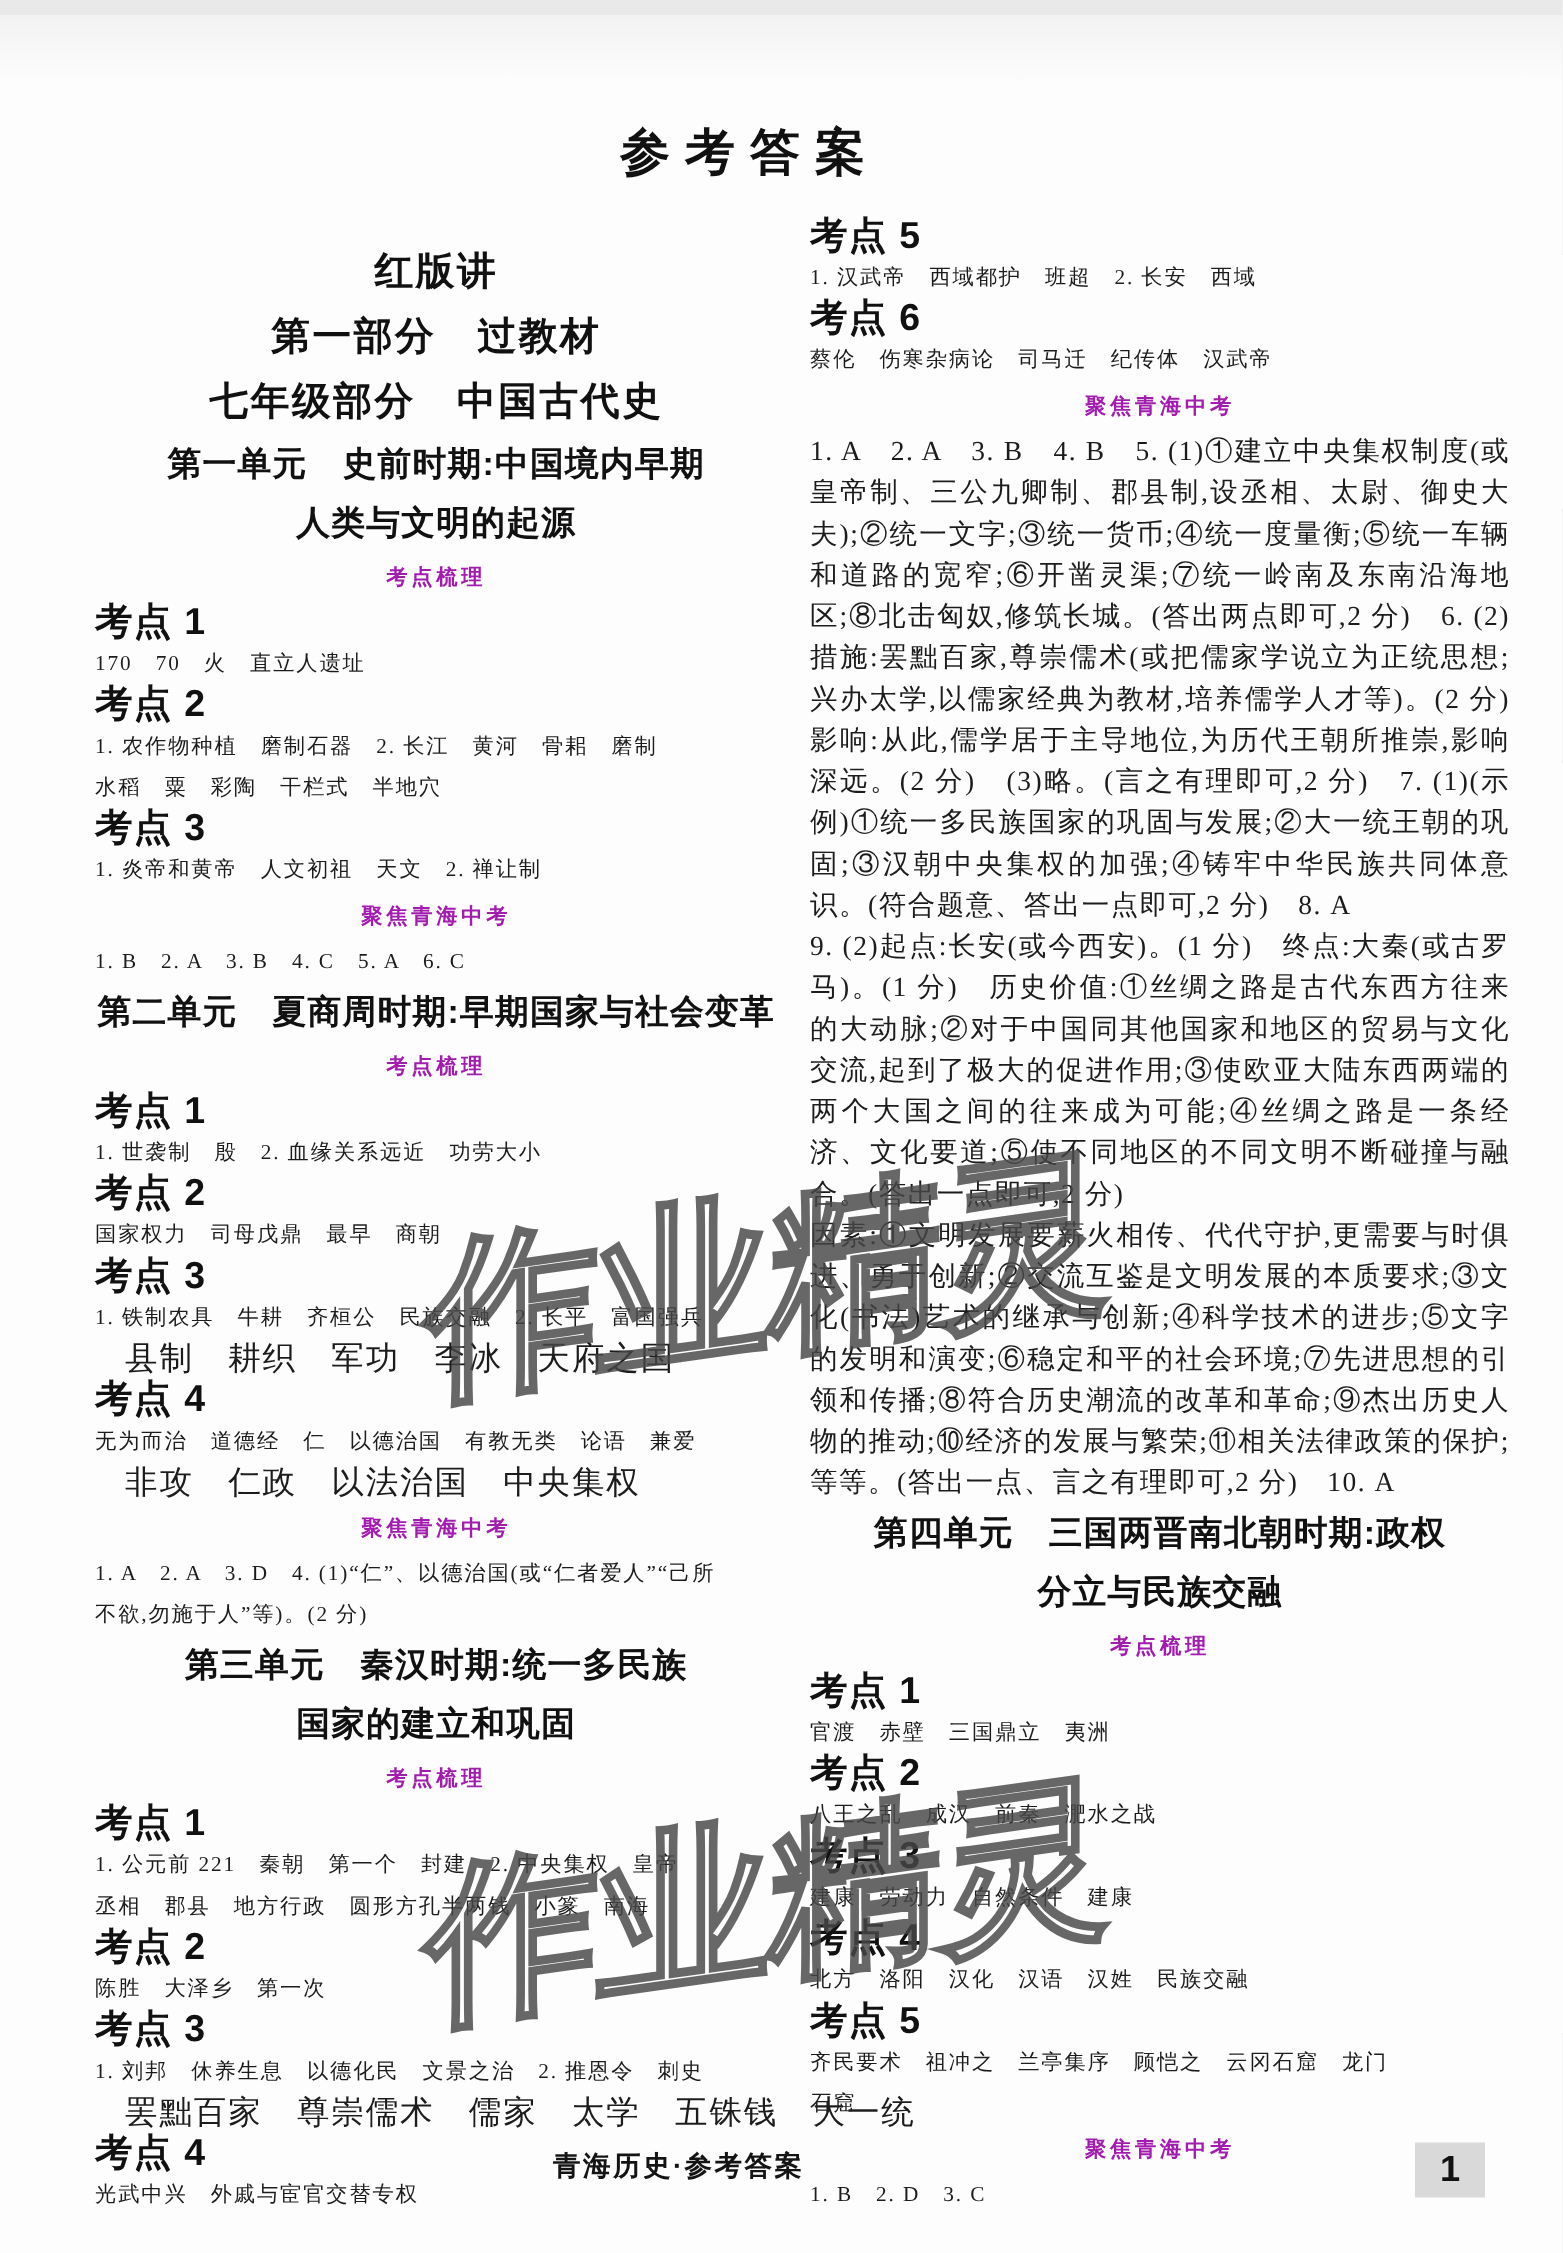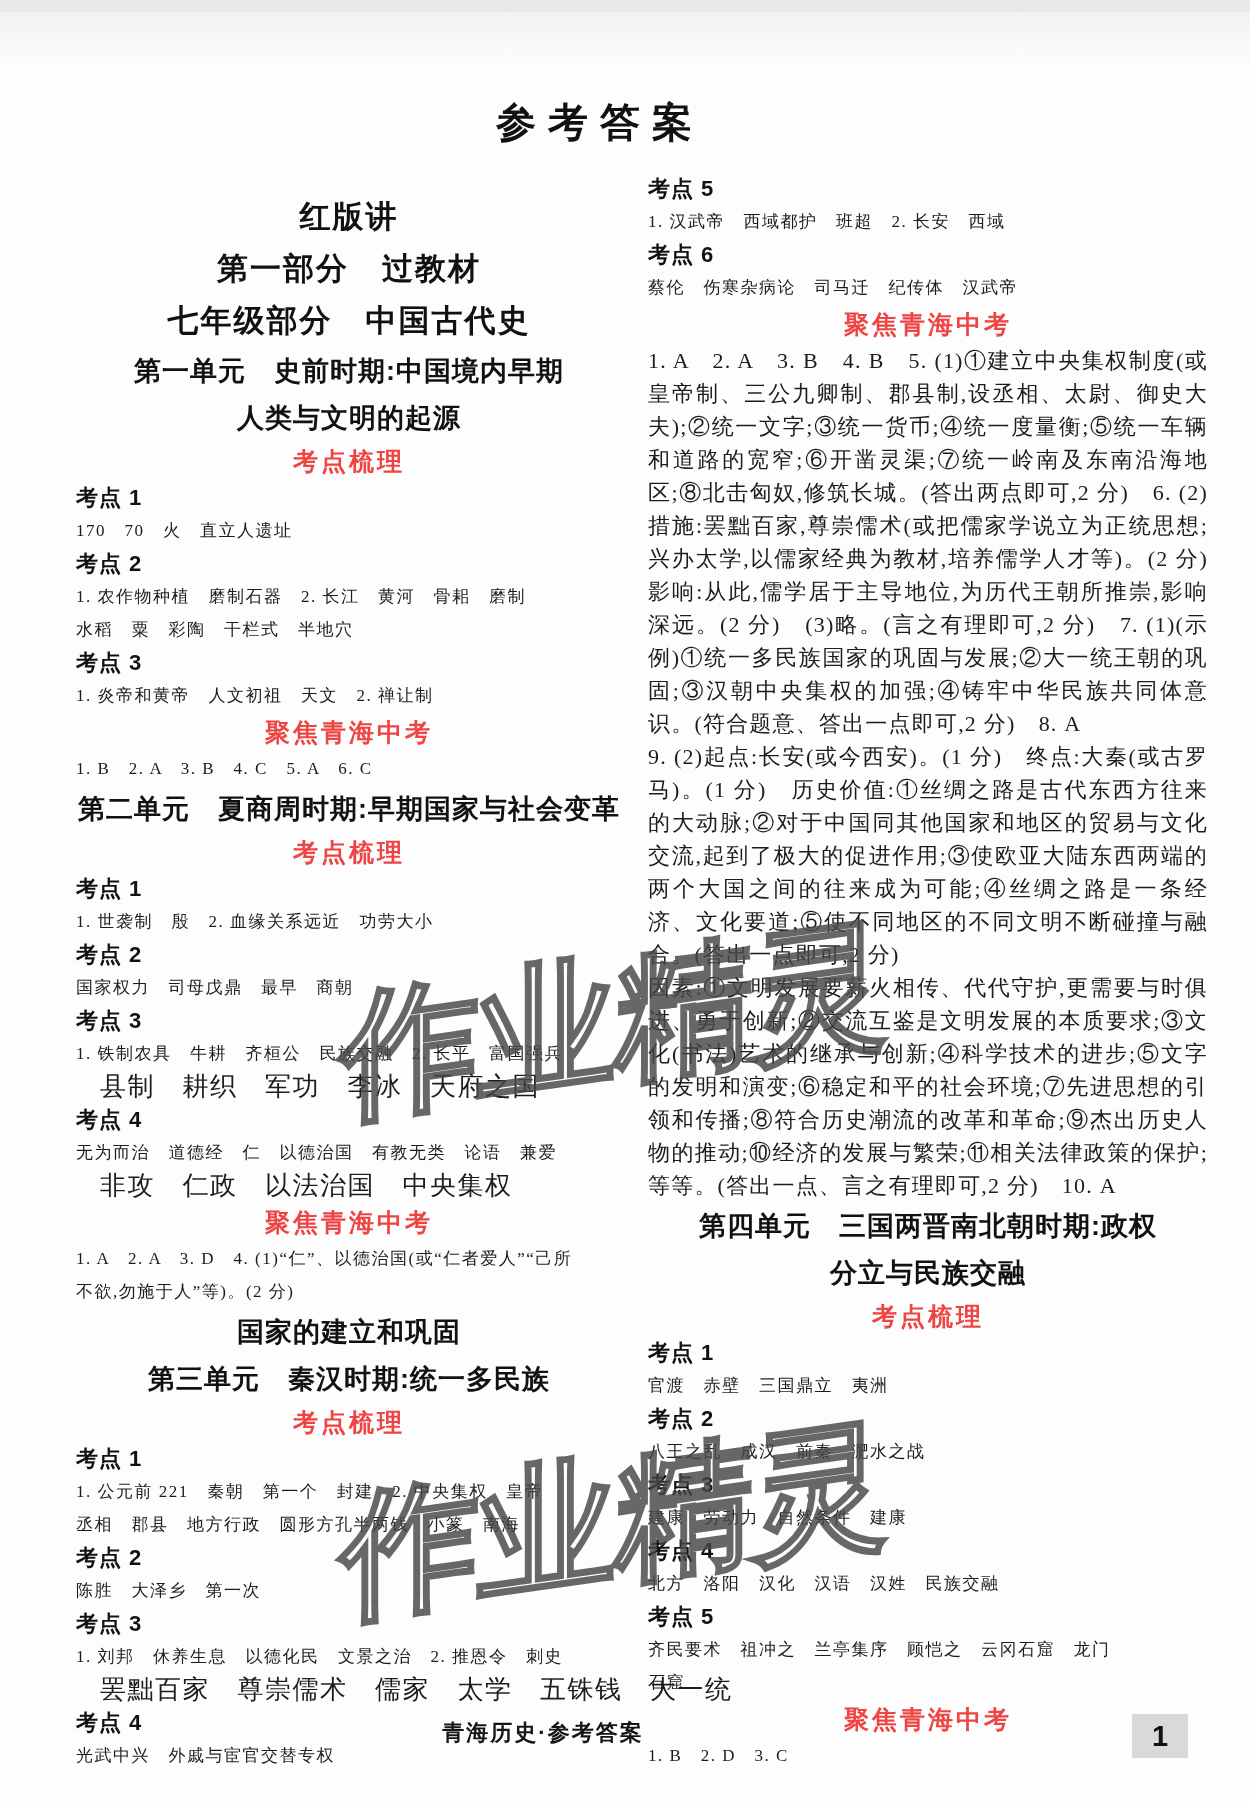--- a/index.html
+++ b/index.html
@@ -37,26 +37,26 @@
     font-weight:bold;font-size:31px;line-height:52px;text-align:center;
     letter-spacing:2px;white-space:nowrap;color:#111;
   }
   .unit{
     font-family:"Liberation Sans","DejaVu Sans",sans-serif;
     font-weight:bold;font-size:27px;line-height:45px;text-align:center;
     letter-spacing:1px;white-space:nowrap;color:#111;margin-top:2px;
   }
   .sub{
     font-family:"Liberation Sans","DejaVu Sans",sans-serif;
-    font-weight:bold;font-size:25px;line-height:39px;text-align:center;
-    letter-spacing:3px;color:#ef4444;margin-top:1px;
+    font-weight:bold;font-size:17px;line-height:39px;text-align:center;
+    letter-spacing:3px;color:#a21caf;margin-top:1px;
   }
   .kd{
     font-family:"Liberation Sans","DejaVu Sans",sans-serif;
-    font-weight:bold;font-size:22px;line-height:33px;color:#111;
+    font-weight:bold;font-size:30px;line-height:33px;color:#111;
     letter-spacing:1px;
   }
   .body{font-size:17px;line-height:33px;letter-spacing:1.5px;white-space:nowrap;}
   .bodyi{font-size:26px;line-height:33px;letter-spacing:1.5px;padding-left:24px;white-space:nowrap;}
   .para{
     font-size:22px;line-height:33px;letter-spacing:1.2px;
     text-align:justify;text-justify:inter-ideograph;
   }
   .footer{position:absolute;left:0;top:1706px;width:100%;height:50px;}
   .footer-text{
@@ -115,22 +115,22 @@
         <div class="blk body">国家权力　司母戊鼎　最早　商朝</div>
         <div class="blk kd">考点 3</div>
         <div class="blk body">1. 铁制农具　牛耕　齐桓公　民族交融　2. 长平　富国强兵</div>
         <div class="blk bodyi">县制　耕织　军功　李冰　天府之国</div>
         <div class="blk kd">考点 4</div>
         <div class="blk body">无为而治　道德经　仁　以德治国　有教无类　论语　兼爱</div>
         <div class="blk bodyi">非攻　仁政　以法治国　中央集权</div>
         <div class="blk sub">聚焦青海中考</div>
         <div class="blk body">1. A　2. A　3. D　4. (1)“仁”、以德治国(或“仁者爱人”“己所</div>
         <div class="blk body">不欲,勿施于人”等)。(2 分)</div>
+        <div class="blk unit">第三单元　秦汉时期:统一多民族</div>
         <div class="blk unit">国家的建立和巩固</div>
-        <div class="blk unit">第三单元　秦汉时期:统一多民族</div>
         <div class="blk sub">考点梳理</div>
         <div class="blk kd">考点 1</div>
         <div class="blk body">1. 公元前 221　秦朝　第一个　封建　2. 中央集权　皇帝</div>
         <div class="blk body">丞相　郡县　地方行政　圆形方孔半两钱　小篆　南海</div>
         <div class="blk kd">考点 2</div>
         <div class="blk body">陈胜　大泽乡　第一次</div>
         <div class="blk kd">考点 3</div>
         <div class="blk body">1. 刘邦　休养生息　以德化民　文景之治　2. 推恩令　刺史</div>
         <div class="blk bodyi">罢黜百家　尊崇儒术　儒家　太学　五铢钱　大一统</div>
         <div class="blk kd">考点 4</div>

